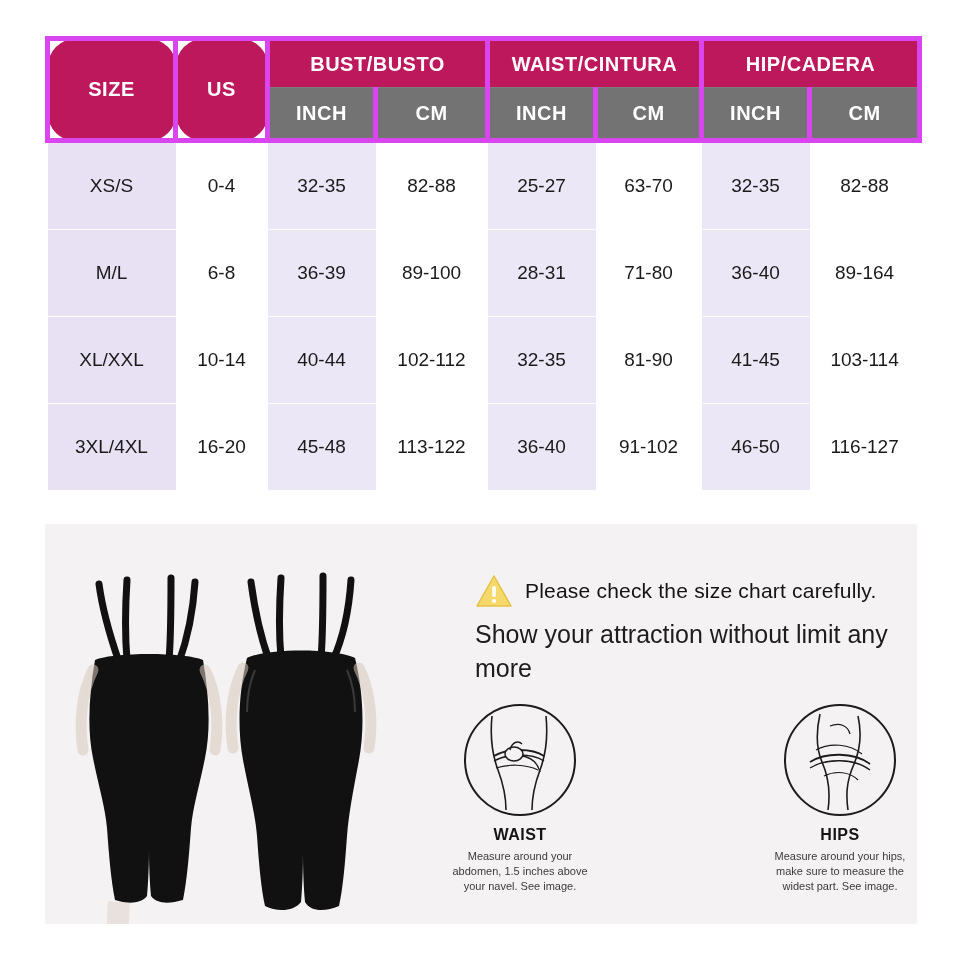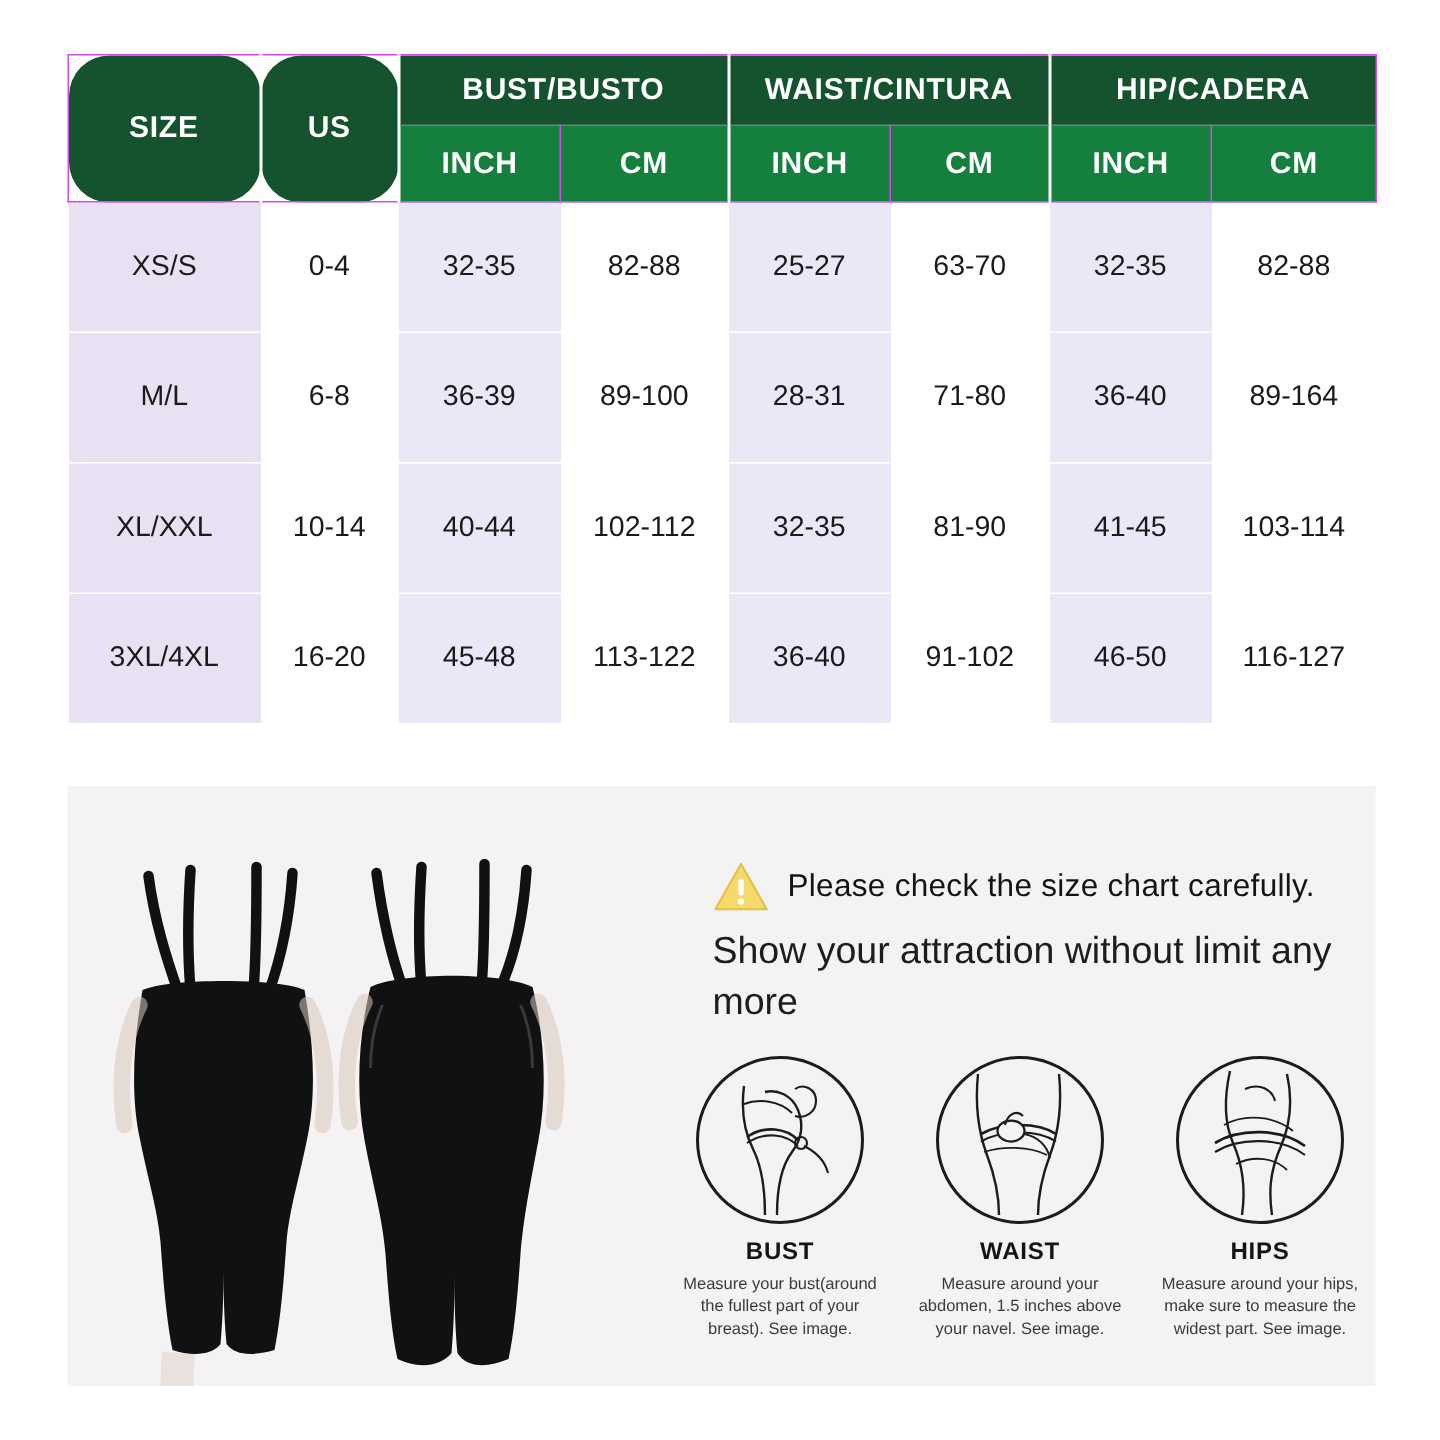--- a/index.html
+++ b/index.html
@@ -33,29 +33,29 @@
     table-layout: fixed;
   }
   table.size-chart th,
   table.size-chart td {
     text-align: center;
     vertical-align: middle;
     font-family: "Liberation Sans", sans-serif;
   }
   
   .hdr {
-    background: #14532d;
+    background: #be185d;
     color: #ffffff;
-    border: 1px solid #d946ef;
+    border: 5px solid #d946ef;
     font-size: 20px;
     font-weight: bold;
     letter-spacing: .5px;
   }
   .hdr.sub {
-    background: #15803d;
+    background: #737373;
     border-top: 1px solid #7d7d7d;
   }
   .hdr.group {
     border-bottom: 1px solid #7d7d7d;
   }
   .hdr.vsep {
     border-left: 2px solid #ffffff;
   }
   .hdr-tall { height: 84px; border-radius: 27px; }
   .hdr-grp  { height: 44px; }
@@ -314,36 +314,20 @@
             <circle cx="19" cy="27" r="2.1" fill="#ffffff"></circle>
           </svg>
         </span>
         <span class="notice-title">Please check the size chart carefully.</span>
       </div>
       <div class="notice-line">Show your attraction without limit any more</div>
     </div>
 
     <div class="measures">
 
-      <div class="measure">
-        <div class="circle">
-          <svg width="108" height="108" viewBox="0 0 108 108">
-            <path d="M30 18 C28 34 30 48 36 60 C42 72 44 86 44 104" stroke="#1c1c1c" stroke-width="1.6" fill="none"></path>
-            <path d="M44 22 C52 20 62 24 66 34 C70 44 68 54 62 62 C56 70 52 84 52 104" stroke="#1c1c1c" stroke-width="1.6" fill="none"></path>
-            <path d="M30 30 C40 26 54 28 62 36" stroke="#1c1c1c" stroke-width="1.4" fill="none"></path>
-            <path d="M32 52 C44 44 58 46 66 54" stroke="#1c1c1c" stroke-width="1.8" fill="none"></path>
-            <path d="M32 56 C44 48 58 50 66 58" stroke="#1c1c1c" stroke-width="1.4" fill="none"></path>
-            <circle cx="68" cy="56" r="4" stroke="#1c1c1c" stroke-width="1.4" fill="none"></circle>
-            <path d="M70 58 C78 62 84 68 86 76" stroke="#1c1c1c" stroke-width="1.4" fill="none"></path>
-            <path d="M64 20 C70 16 78 20 78 28 C78 36 70 40 64 38" stroke="#1c1c1c" stroke-width="1.4" fill="none"></path>
-          </svg>
-        </div>
-        <div class="m-label">BUST</div>
-        <div class="m-desc">Measure your bust(around the fullest part of your breast). See image.</div>
-      </div>
 
       <div class="measure">
         <div class="circle">
           <svg width="108" height="108" viewBox="0 0 108 108">
             <path d="M26 10 C24 30 26 48 32 64 C38 80 40 92 40 104" stroke="#1c1c1c" stroke-width="1.6" fill="none"></path>
             <path d="M80 10 C82 30 80 48 74 64 C68 80 66 92 66 104" stroke="#1c1c1c" stroke-width="1.6" fill="none"></path>
             <path d="M28 50 C42 42 66 42 78 50" stroke="#1c1c1c" stroke-width="1.8" fill="none"></path>
             <path d="M28 55 C42 47 66 47 78 55" stroke="#1c1c1c" stroke-width="1.4" fill="none"></path>
             <ellipse cx="48" cy="48" rx="9" ry="7" stroke="#1c1c1c" stroke-width="1.5" fill="#f4f2f2"></ellipse>
             <path d="M44 44 C46 36 52 34 56 38" stroke="#1c1c1c" stroke-width="1.4" fill="none"></path>

